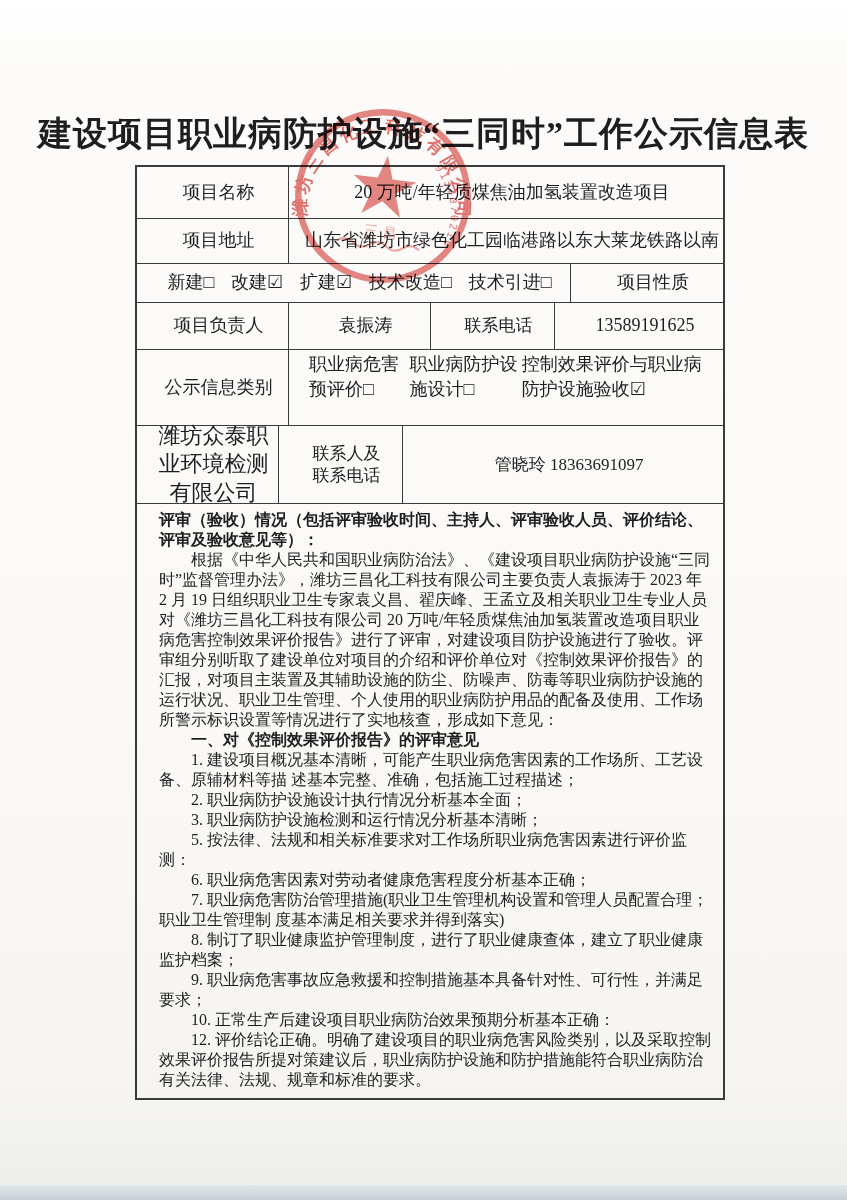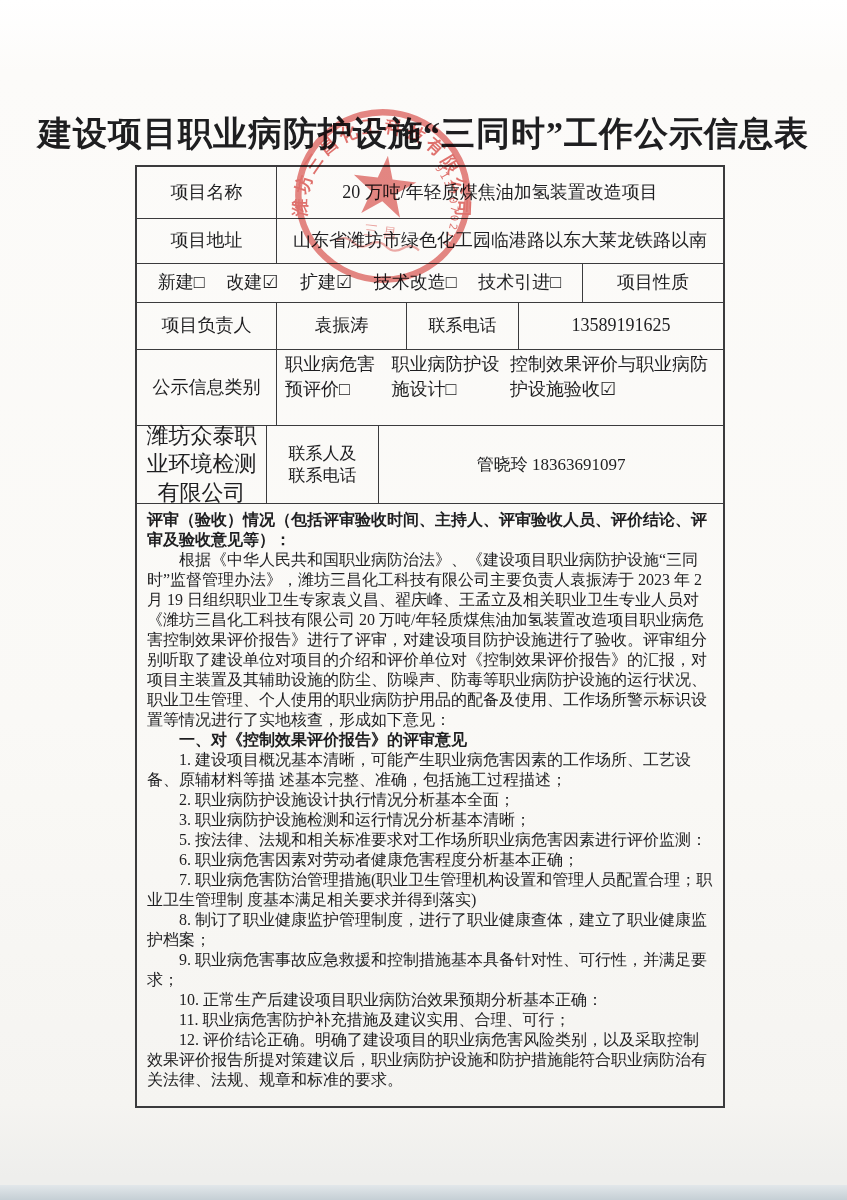--- a/index.html
+++ b/index.html
@@ -19,34 +19,34 @@
   }
   .info-table{
     position:absolute;left:135px;top:165px;width:590px;
     border:2px solid #3b3b3d;box-sizing:border-box;background:transparent;
   }
   .t-row{display:flex;align-items:stretch;border-bottom:1.6px solid #3b3b3d;}
   .t-row:last-child{border-bottom:none;}
   .cell{
     border-right:1.6px solid #3b3b3d;box-sizing:border-box;
     display:flex;align-items:center;justify-content:center;
-    text-align:center;font-size:18px;line-height:1.28;padding:2px 4px;
+    text-align:center;font-size:18px;line-height:1.28;padding:2px 4px;margin-left:12px;
   }
   .cell:last-child{border-right:none;}
   .c-label{width:140px;flex:0 0 auto;}
   .c-rest{flex:1;}
   .c-name{width:130px;flex:0 0 auto;}
   .c-sub{width:112px;flex:0 0 auto;flex-direction:column;font-size:17px;}
   .options{justify-content:space-around;padding:0 10px;}
   .options span{white-space:nowrap;}
   .cats{flex-direction:row;align-items:flex-start;justify-content:center;
         text-align:left;padding-left:8px;line-height:25px;}
   .review{
     display:block;text-align:left;font-size:16px;line-height:20px;
-    padding:6px 10px 16px 10px;min-height:588px;
+    padding:6px 10px 8px 10px;min-height:588px;
   }
   .review p{margin:0;text-indent:2em;}
   .review p.noindent{text-indent:0;}
   .bold{font-weight:bold;}
   .seal{
     position:absolute;left:291px;top:104px;width:184px;height:184px;
     opacity:0.74;mix-blend-mode:multiply;
     transform:rotate(7deg);pointer-events:none;
   }
 </style>
@@ -110,21 +110,20 @@
       <p class="bold">一、对《控制效果评价报告》的评审意见</p>
       <p>1. 建设项目概况基本清晰，可能产生职业病危害因素的工作场所、工艺设备、原辅材料等描 述基本完整、准确，包括施工过程描述；</p>
       <p>2. 职业病防护设施设计执行情况分析基本全面；</p>
       <p>3. 职业病防护设施检测和运行情况分析基本清晰；</p>
       <p>5. 按法律、法规和相关标准要求对工作场所职业病危害因素进行评价监测：</p>
       <p>6. 职业病危害因素对劳动者健康危害程度分析基本正确；</p>
       <p>7. 职业病危害防治管理措施(职业卫生管理机构设置和管理人员配置合理；职业卫生管理制 度基本满足相关要求并得到落实)</p>
       <p>8. 制订了职业健康监护管理制度，进行了职业健康查体，建立了职业健康监护档案；</p>
       <p>9. 职业病危害事故应急救援和控制措施基本具备针对性、可行性，并满足要求；</p>
       <p>10. 正常生产后建设项目职业病防治效果预期分析基本正确：</p>
-      <p>11. 职业病危害防护补充措施及建议实用、合理、可行；</p>
       <p>12. 评价结论正确。明确了建设项目的职业病危害风险类别，以及采取控制效果评价报告所提对策建议后，职业病防护设施和防护措施能符合职业病防治有关法律、法规、规章和标准的要求。</p>
     </div>
   </div>
 
 </div>
 
 <svg class="seal" viewBox="0 0 200 200" aria-hidden="true">
   <defs>
     <path id="arcName" d="M 22,138 A 82,82 0 1 1 178,138" fill="none"></path>
     <path id="arcNum" d="M 30,148 A 76,76 0 1 1 170,148" fill="none"></path>

